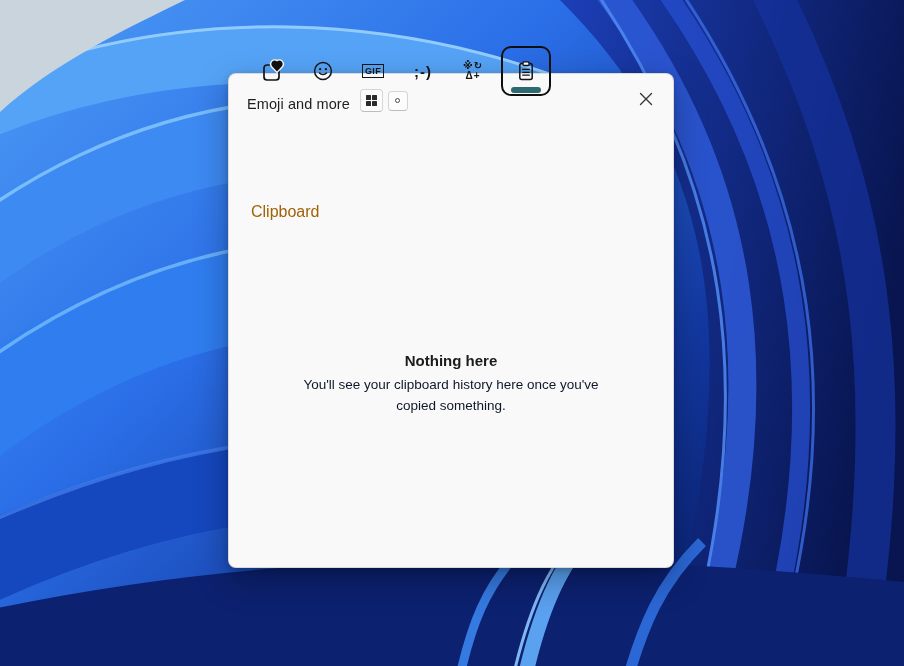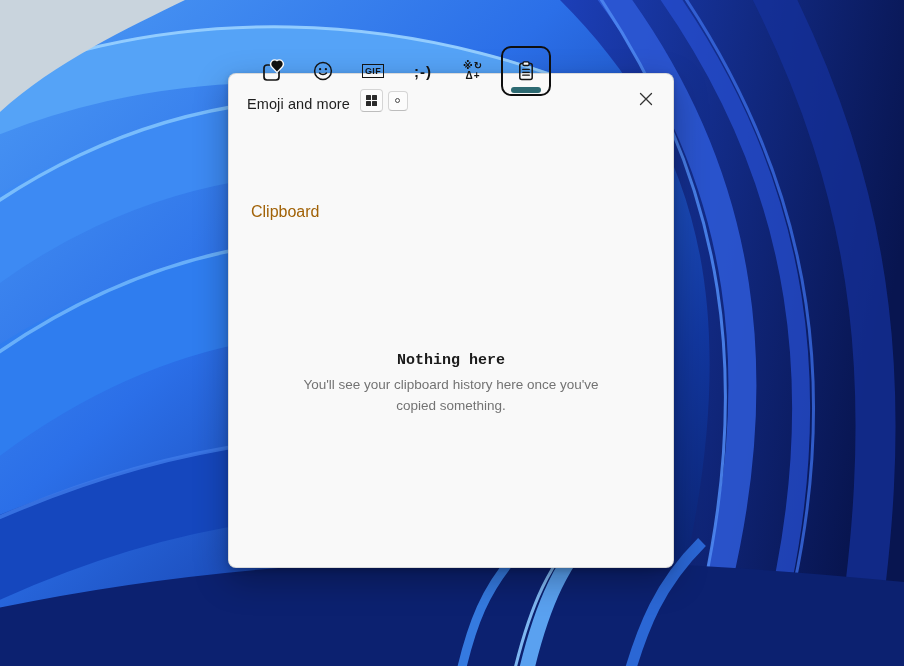--- a/index.html
+++ b/index.html
@@ -58,22 +58,22 @@
     border:1.6px solid #141414;border-radius:0;font-size:9px;font-weight:700;
     padding:1.5px 2.5px;letter-spacing:.3px;line-height:1;
   }
   .kaomoji-glyph{font-size:15px;font-weight:600;letter-spacing:1px;color:#141414;}
   .symbols-glyph{font-size:10px;font-weight:700;line-height:10px;text-align:center;color:#141414;letter-spacing:1px;}
   
   .section-title{
     position:absolute;top:129px;left:22px;font-size:16px;color:#a16207;
   }
   .empty-state{position:absolute;top:278px;left:0;right:0;text-align:center;}
-  .empty-title{font-size:15px;font-weight:700;color:#1b1b1b;margin-bottom:5px;font-family:Liberation Mono, monospace;}
-  .empty-msg{font-size:13.5px;line-height:21px;color:#737373;max-width:320px;margin:0 auto;}
+  .empty-title{font-size:15px;font-weight:700;color:#1b1b1b;margin-bottom:5px;}
+  .empty-msg{font-size:13.5px;line-height:21px;color:#0f172a;max-width:320px;margin:0 auto;}
 </style>
 </head>
 <body>
 
 <div class="wallpaper">
 <svg width="904" height="666" viewBox="0 0 904 666" xmlns="http://www.w3.org/2000/svg">
   <defs>
     <linearGradient id="gBase" x1="0" y1="0" x2="1" y2="0.8">
       <stop offset="0" stop-color="#4d9bf5"></stop>
       <stop offset="0.38" stop-color="#2b6fe8"></stop>

